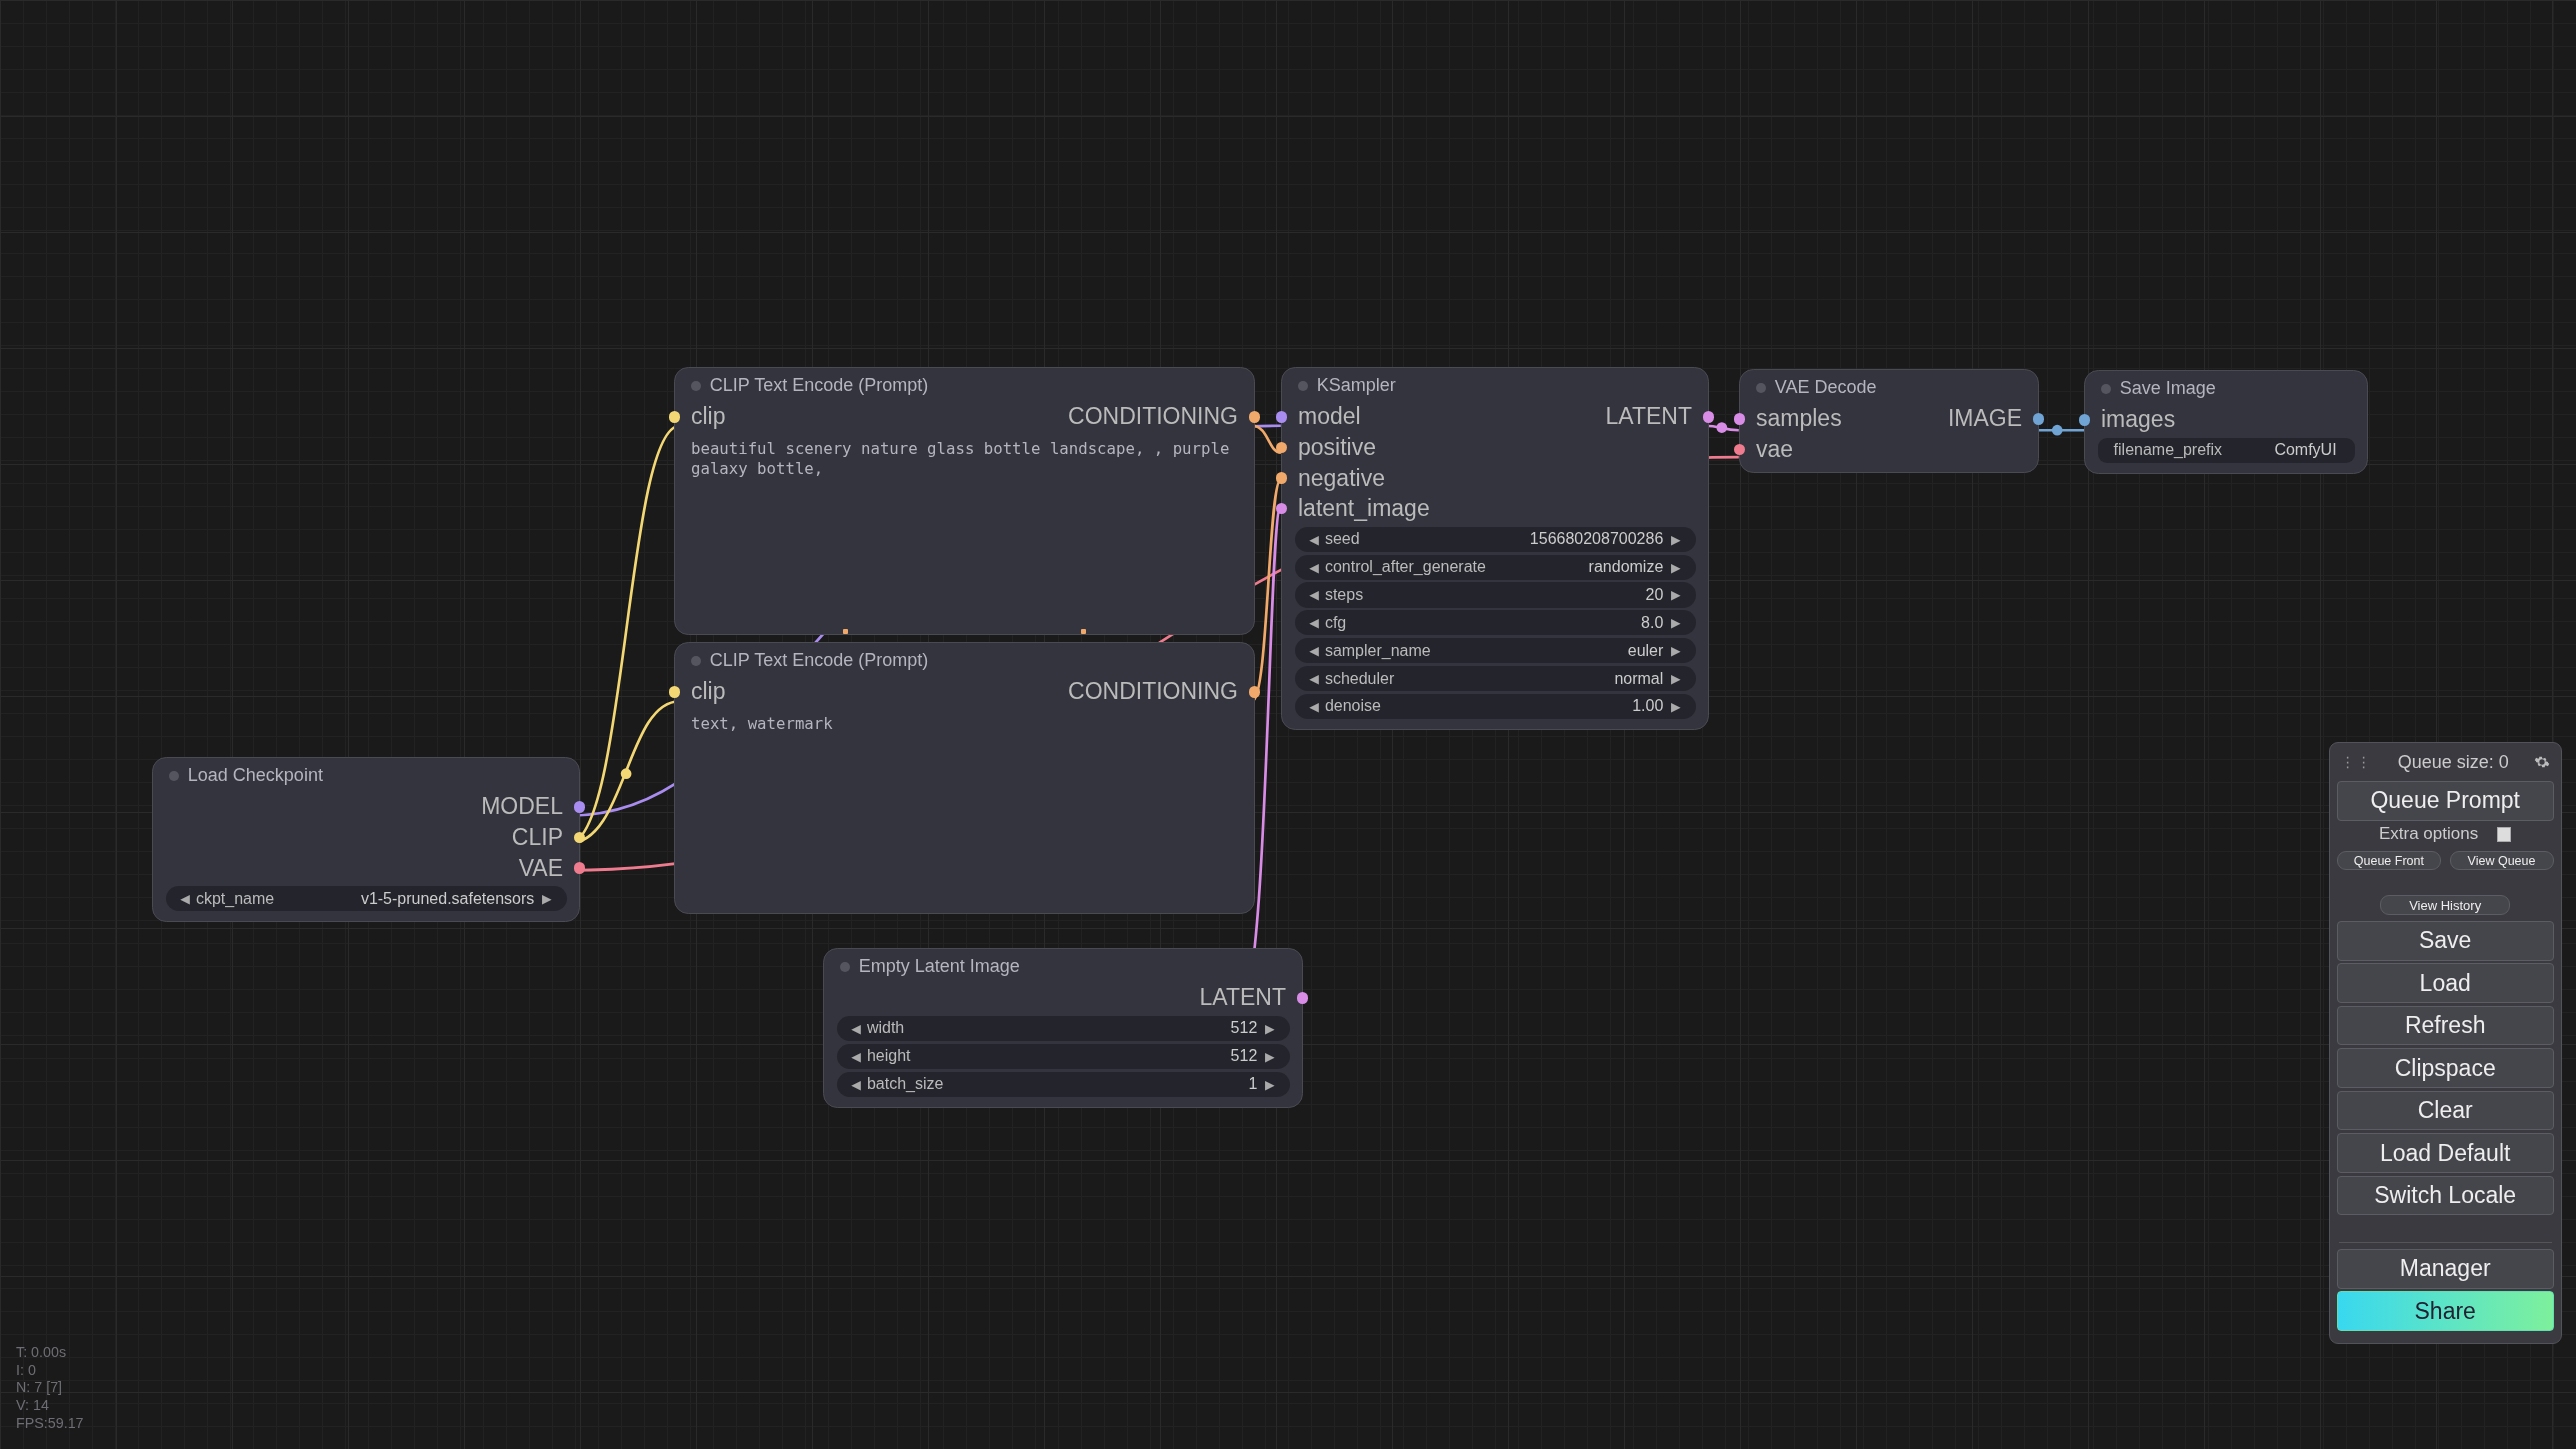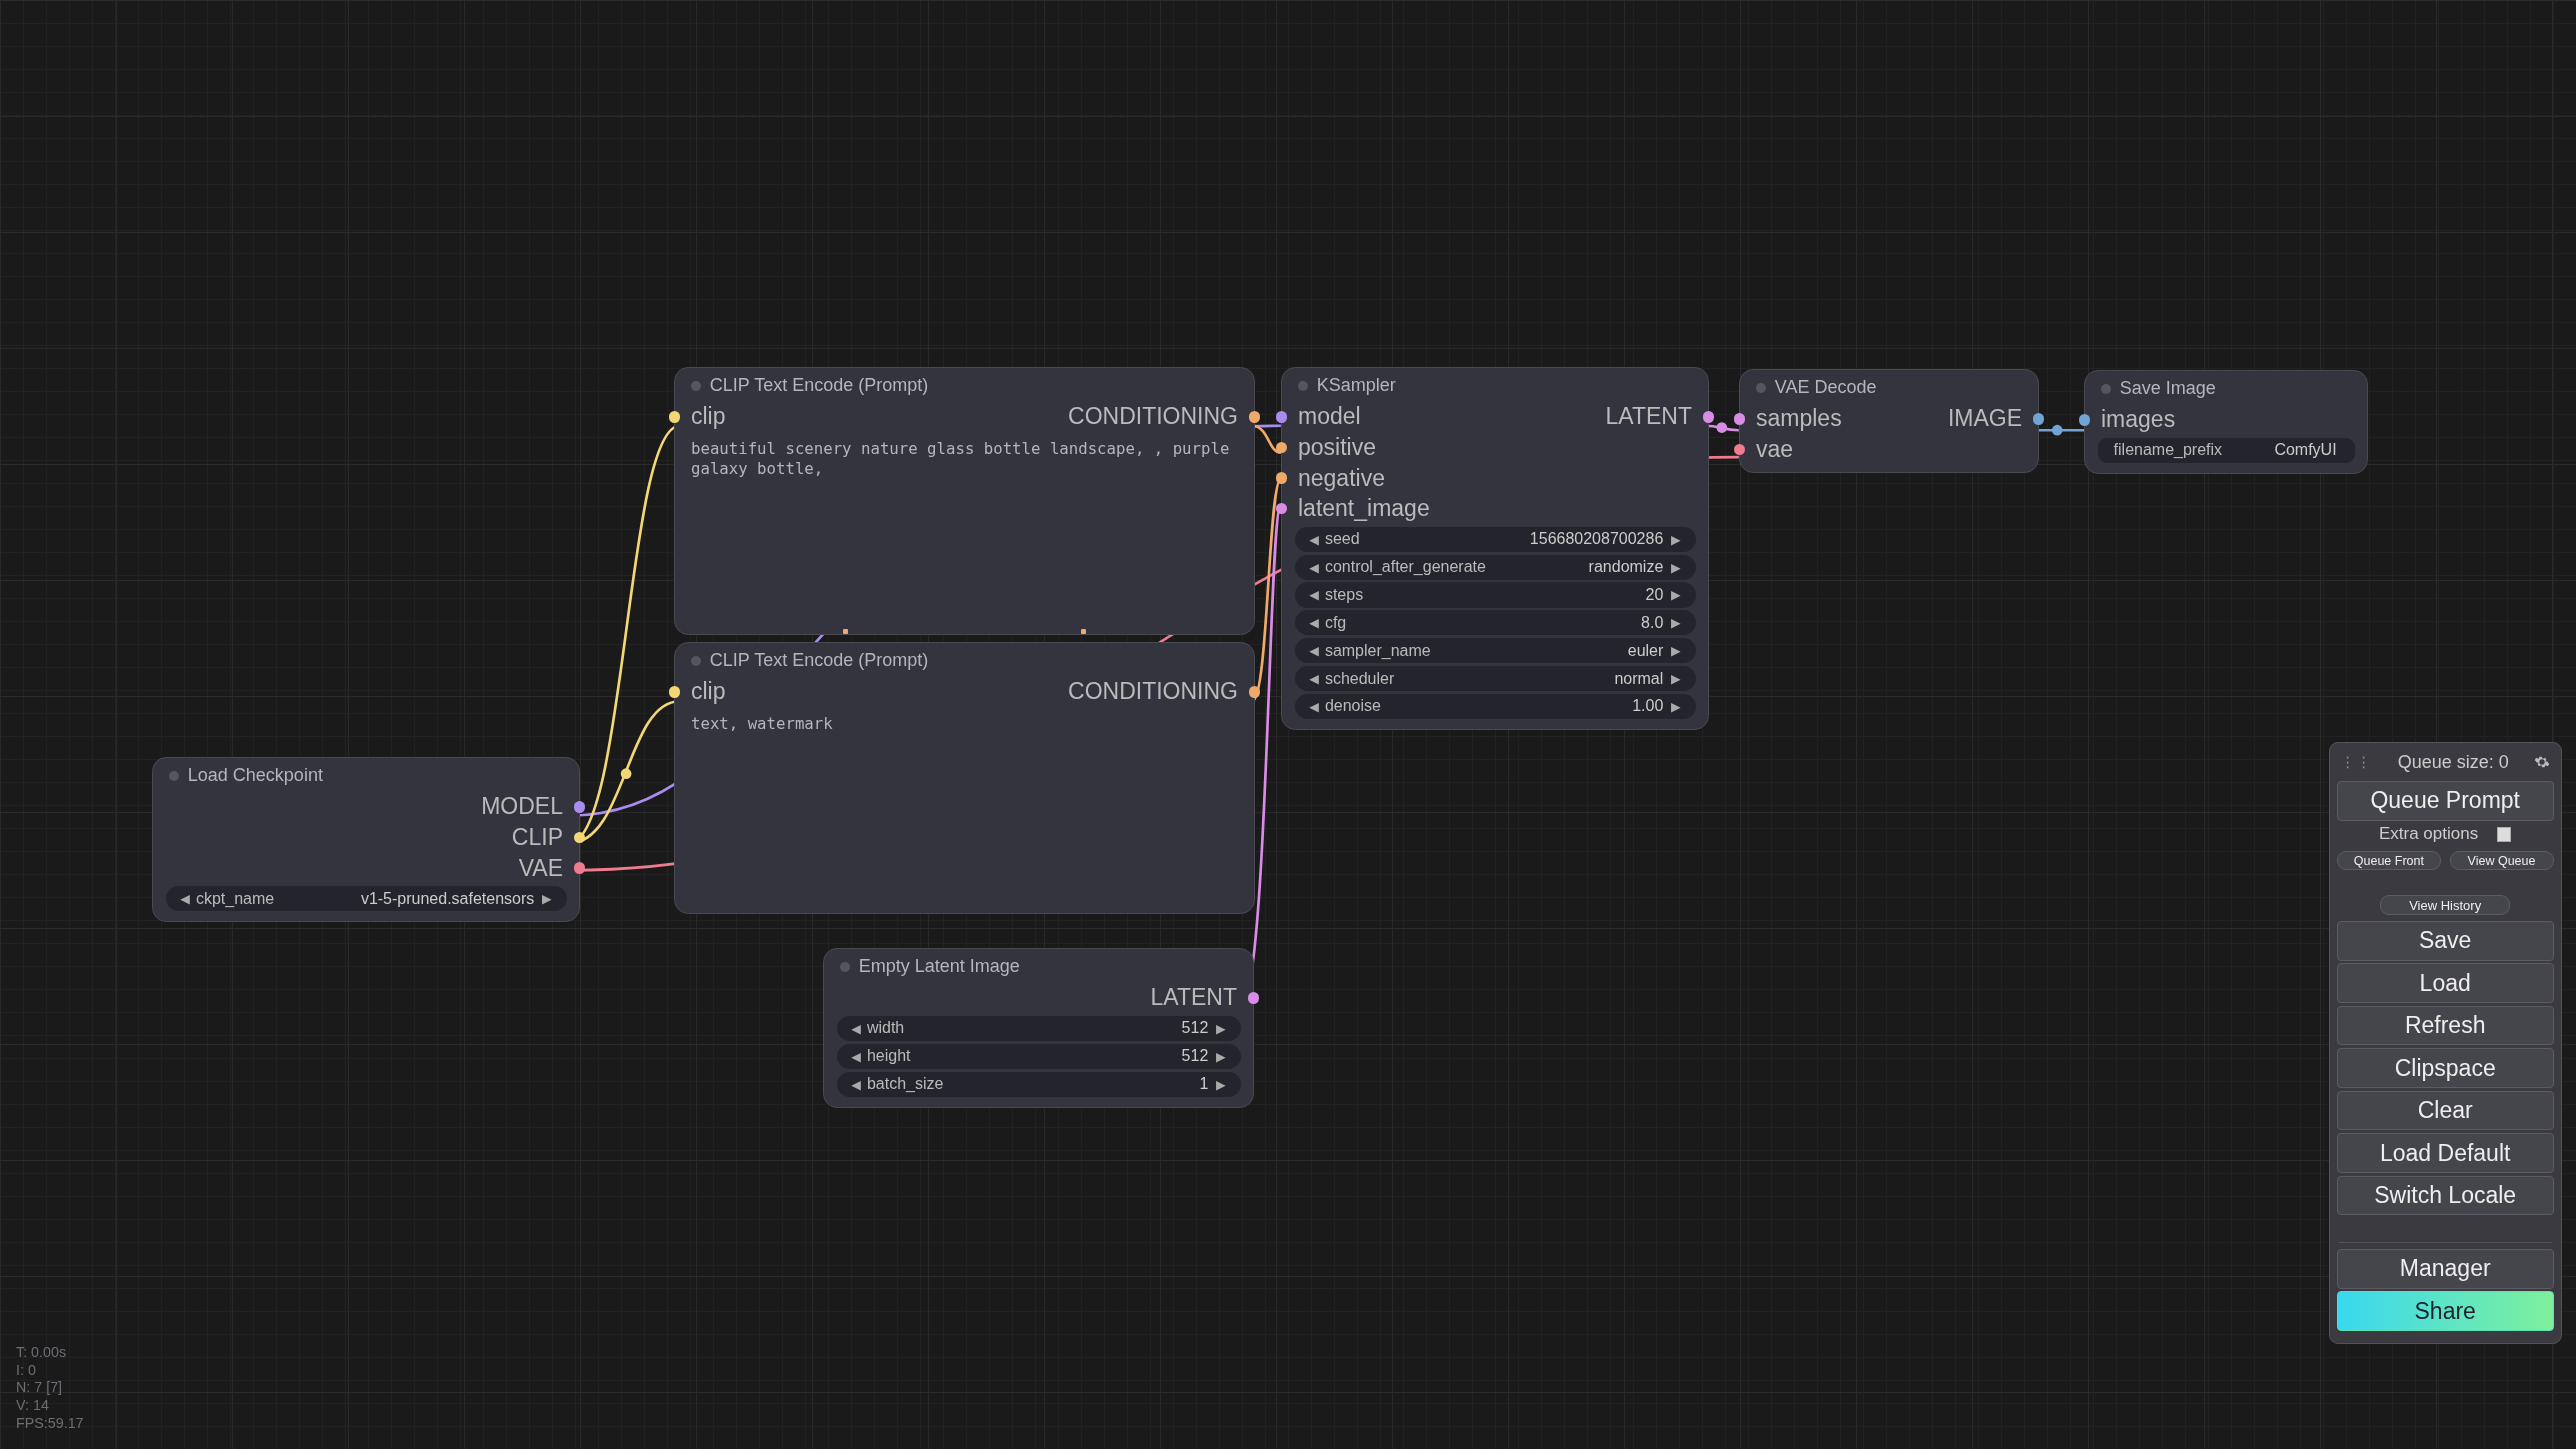--- a/index.html
+++ b/index.html
@@ -210,21 +210,21 @@
     </div>
   <div class="slot-row">
     <span class="port in clip"></span>
     <span class="slot-left">clip</span>
     <span class="slot-right">CONDITIONING</span>
     <span class="port out cond"></span>
   </div>
   <div class="textarea">text, watermark</div>
 </div>
 
-<div class="node" style="left:823px; top:948px; width:431px;">
+<div class="node" style="left:823px; top:948px; width:480px;">
   <div class="node-title">
       <span class="dot"></span>
       <span>Empty Latent Image</span>
     </div>
   <div class="slot-row">
       <span></span>
       <span class="slot-right">LATENT</span>
       <span class="port out latent"></span>
     </div>
   <div class="widget">

